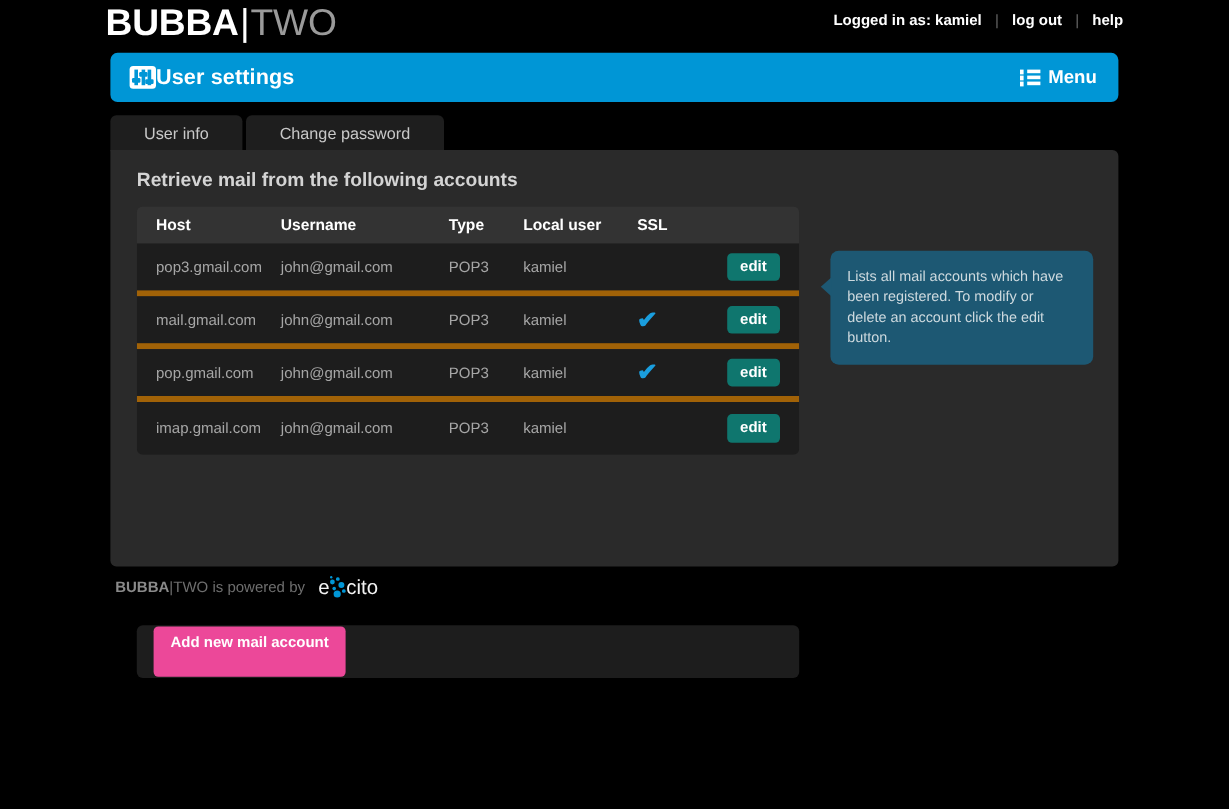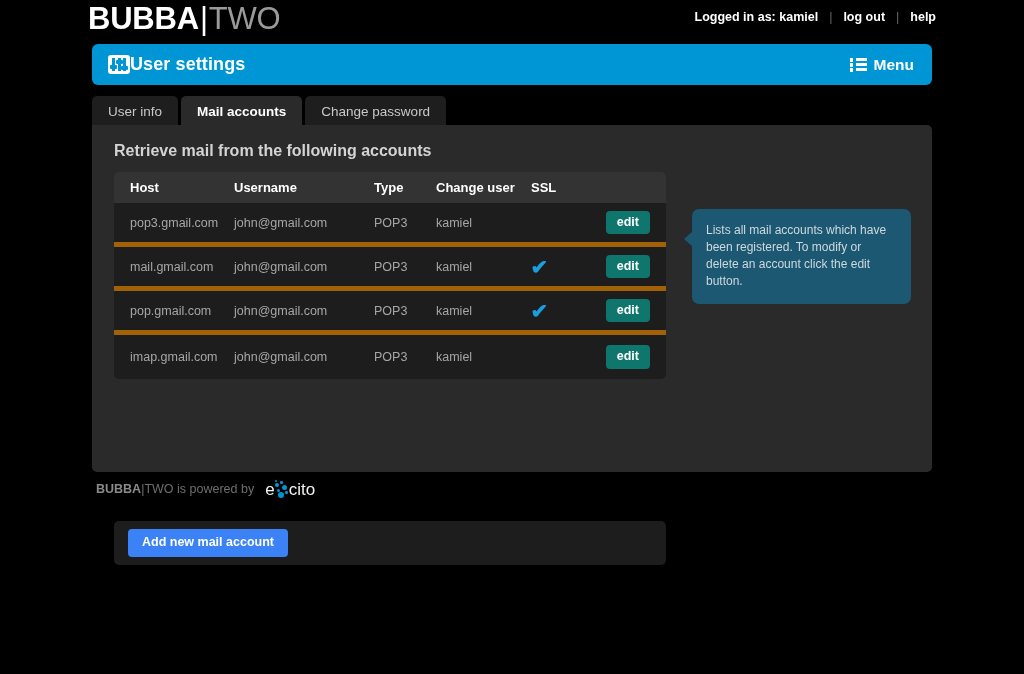--- a/index.html
+++ b/index.html
@@ -156,21 +156,21 @@
   .tabs {
     position: absolute;
     left: 92px;
     top: 96px;
     display: flex;
     align-items: flex-end;
     height: 30px;
   }
   .tab {
     height: 30px;
-    padding: 0 16px;
+    padding: 0 28px;
     display: flex;
     align-items: center;
     background: #1e1e1e;
     color: #c8c8c8;
     font-size: 13.5px;
     border-radius: 5px 5px 0 0;
     margin-right: 3px;
     cursor: pointer;
     white-space: nowrap;
     text-align: center;
@@ -268,27 +268,27 @@
     top: 396px;
     width: 552px;
     height: 44px;
     background: #1d1d1d;
     border-radius: 5px;
     display: flex;
     align-items: center;
     padding-left: 14px;
   }
   .add-btn {
-    background: #3b82f6;
+    background: #ec4899;
     color: #ffffff;
     font-size: 12.5px;
     font-weight: bold;
     border: none;
     border-radius: 4px;
-    padding: 7px 14px 8px;
+    padding: 7px 14px 23px;
     cursor: pointer;
     font-family: "Liberation Sans", sans-serif;
     line-height: 1;
   }
 
   
   .tooltip {
     position: absolute;
     left: 692px;
     top: 172px;
@@ -404,35 +404,34 @@
           <u></u>
           <s></s>
           <u></u>
       </span>
       <span>Menu</span>
     </div>
   </div>
 
   <div class="tabs">
     <div class="tab">User info</div>
-    <div class="tab active">Mail accounts</div>
     <div class="tab">Change password</div>
   </div>
 
   <div class="panel">
 
     <div class="panel-title">Retrieve mail from the following accounts</div>
 
     <div class="table">
 
       <div class="thead">
         <div class="c-host">Host</div>
         <div class="c-user">Username</div>
         <div class="c-type">Type</div>
-        <div class="c-local">Change user</div>
+        <div class="c-local">Local user</div>
         <div class="c-ssl">SSL</div>
         <div class="c-edit"></div>
       </div>
 
       <div class="trow">
         <div class="c-host">pop3.gmail.com</div>
         <div class="c-user">john@gmail.com</div>
         <div class="c-type">POP3</div>
         <div class="c-local">kamiel</div>
         <div class="c-ssl"></div>

